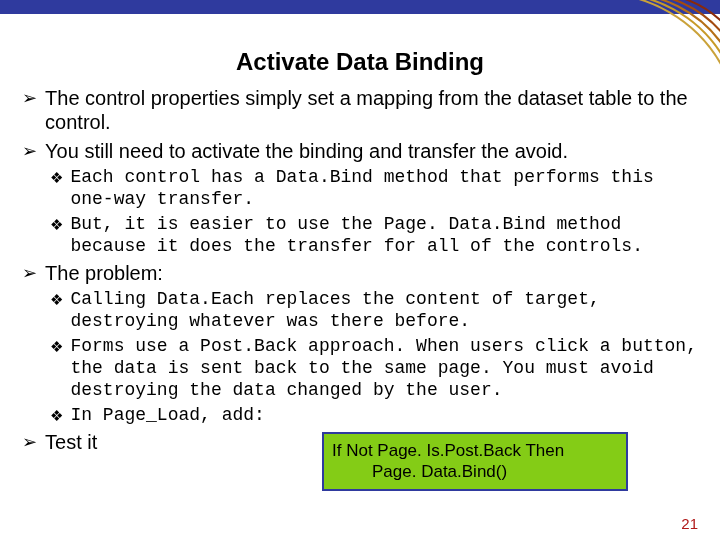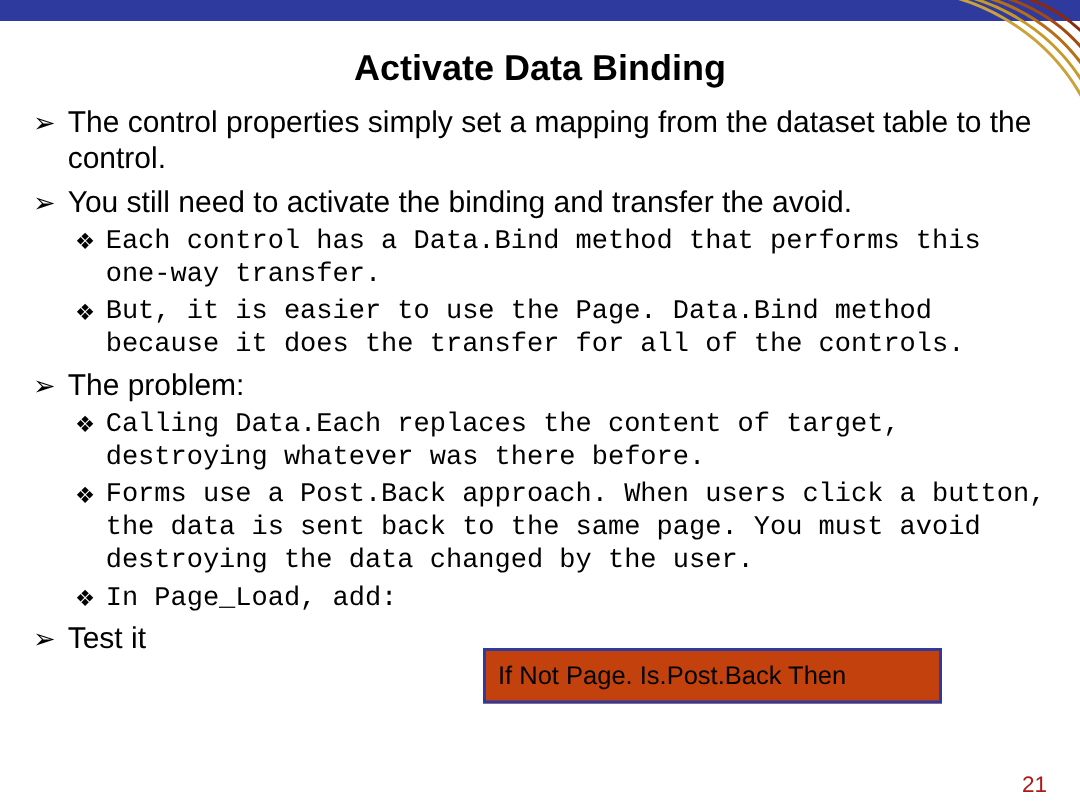--- a/index.html
+++ b/index.html
@@ -22,21 +22,21 @@
     right: -6px;
     width: 160px;
     height: 100px;
     pointer-events: none;
   }
   .title {
     text-align: center;
     font-size: 24px;
     font-weight: bold;
     color: #000;
-    margin-top: 18px;
+    margin-top: 34px;
     margin-bottom: 10px;
   }
   .content {
     padding: 0 22px 0 22px;
   }
   .lvl1 {
     display: flex;
     align-items: flex-start;
     font-size: 20px;
     color: #000;
@@ -65,21 +65,21 @@
     margin-right: 7px;
     margin-top: 2px;
   }
   .lvl2 .text { flex: 1 1 auto; font-family: Liberation Mono, monospace; }
   .codebox {
     position: absolute;
     left: 322px;
     top: 432px;
     width: 306px;
     border: 2px solid #2f3a9e;
-    background: #c2410c;
+    background: #84cc16;
     padding: 6px 8px 6px 8px;
     font-size: 17px;
     line-height: 1.25;
     color: #000;
   }
   .codebox .line2 { padding-left: 40px; }
   .slidenum {
     position: absolute;
     right: 22px;
     bottom: 8px;
@@ -147,15 +147,16 @@
 
   <div class="lvl1">
     <span class="bullet">➢</span>
     <span class="text">Test it</span>
   </div>
 
 </div>
 
 <div class="codebox">
   <div>If Not Page. Is.Post.Back Then</div>
+  <div class="line2">Page. Data.Bind()</div>
 </div>
 
 <div class="slidenum">21</div>
 
 </body></html>

